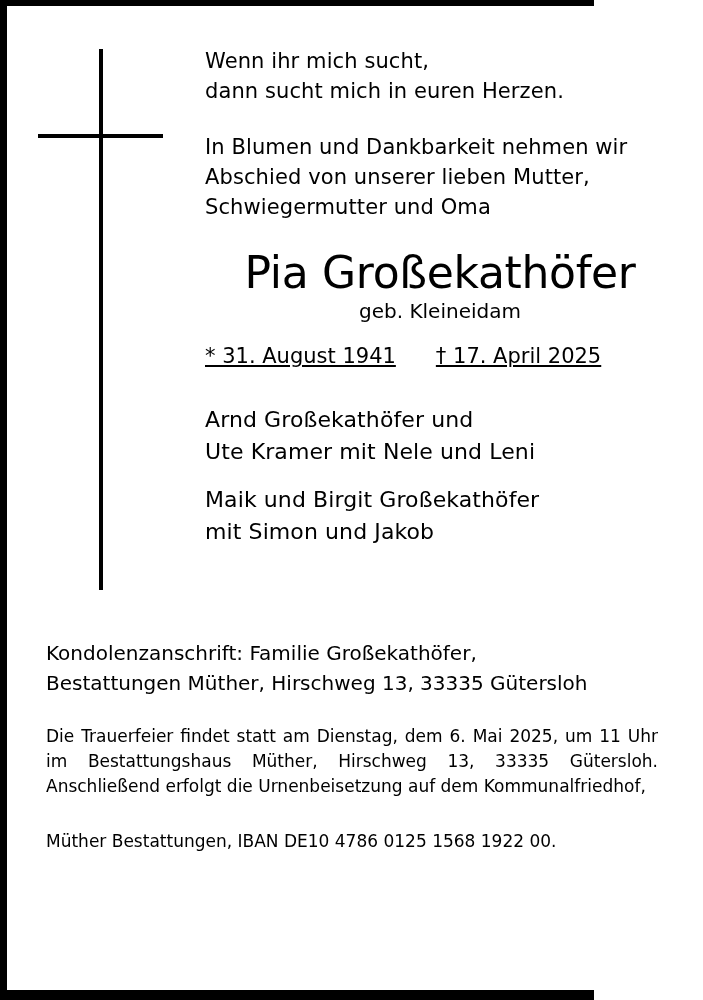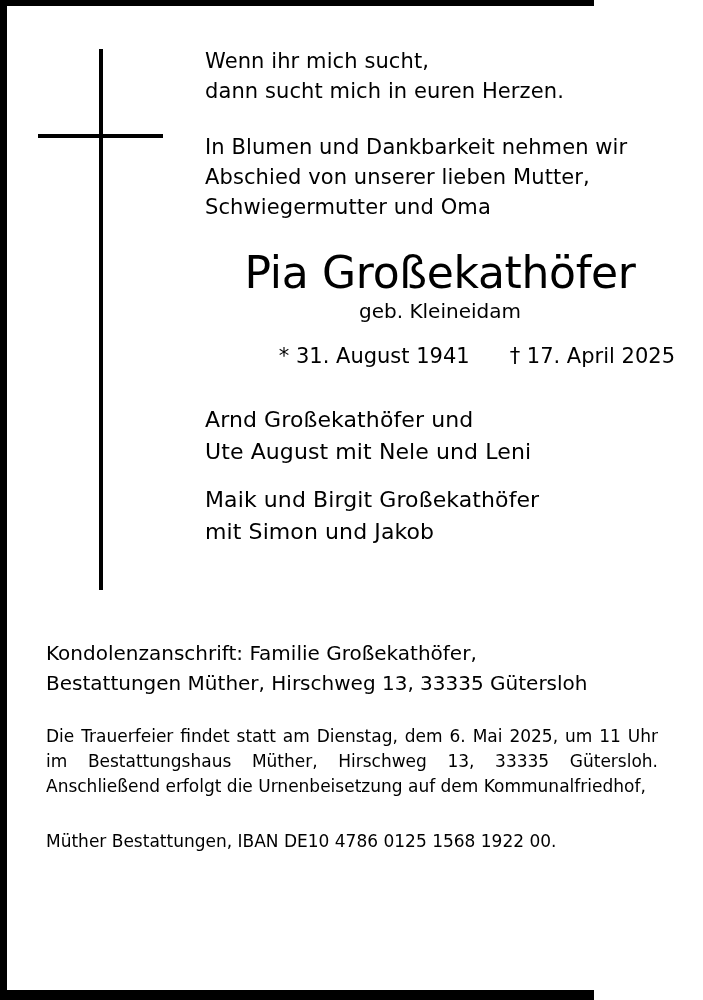--- a/index.html
+++ b/index.html
@@ -86,24 +86,25 @@
     white-space: nowrap;
   }
   .maiden {
     text-align: center;
     font-size: 20px;
     line-height: 26px;
   }
 
   .dates {
     margin-top: 18px;
-    text-align: right;
+    text-align: left;
     font-size: 21px;
     line-height: 28px;
     white-space: nowrap;
+    text-decoration: underline;
   }
   .dates .gap { display: inline-block; width: 40px; }
 
   .survivors {
     margin-top: 34px;
     font-size: 22px;
     line-height: 32px;
     letter-spacing: 0.1px;
   }
   .survivors div { white-space: nowrap; }
@@ -165,21 +166,21 @@
 
       <div class="name">Pia Großekathöfer</div>
       <div class="maiden">geb. Kleineidam</div>
 
       <div class="dates">
         <span>* 31. August 1941</span><span class="gap"></span><span>† 17. April 2025</span>
       </div>
 
       <div class="survivors">
         <div>Arnd Großekathöfer und</div>
-        <div>Ute August mit Nele und Leni</div>
+        <div>Ute Kramer mit Nele und Leni</div>
         <div class="group-2">Maik und Birgit Großekathöfer</div>
         <div>mit Simon und Jakob</div>
       </div>
 
     </div>
 
     <div class="lower">
 
       <div class="condolence">
         <div>Kondolenzanschrift: Familie Großekathöfer,</div>

